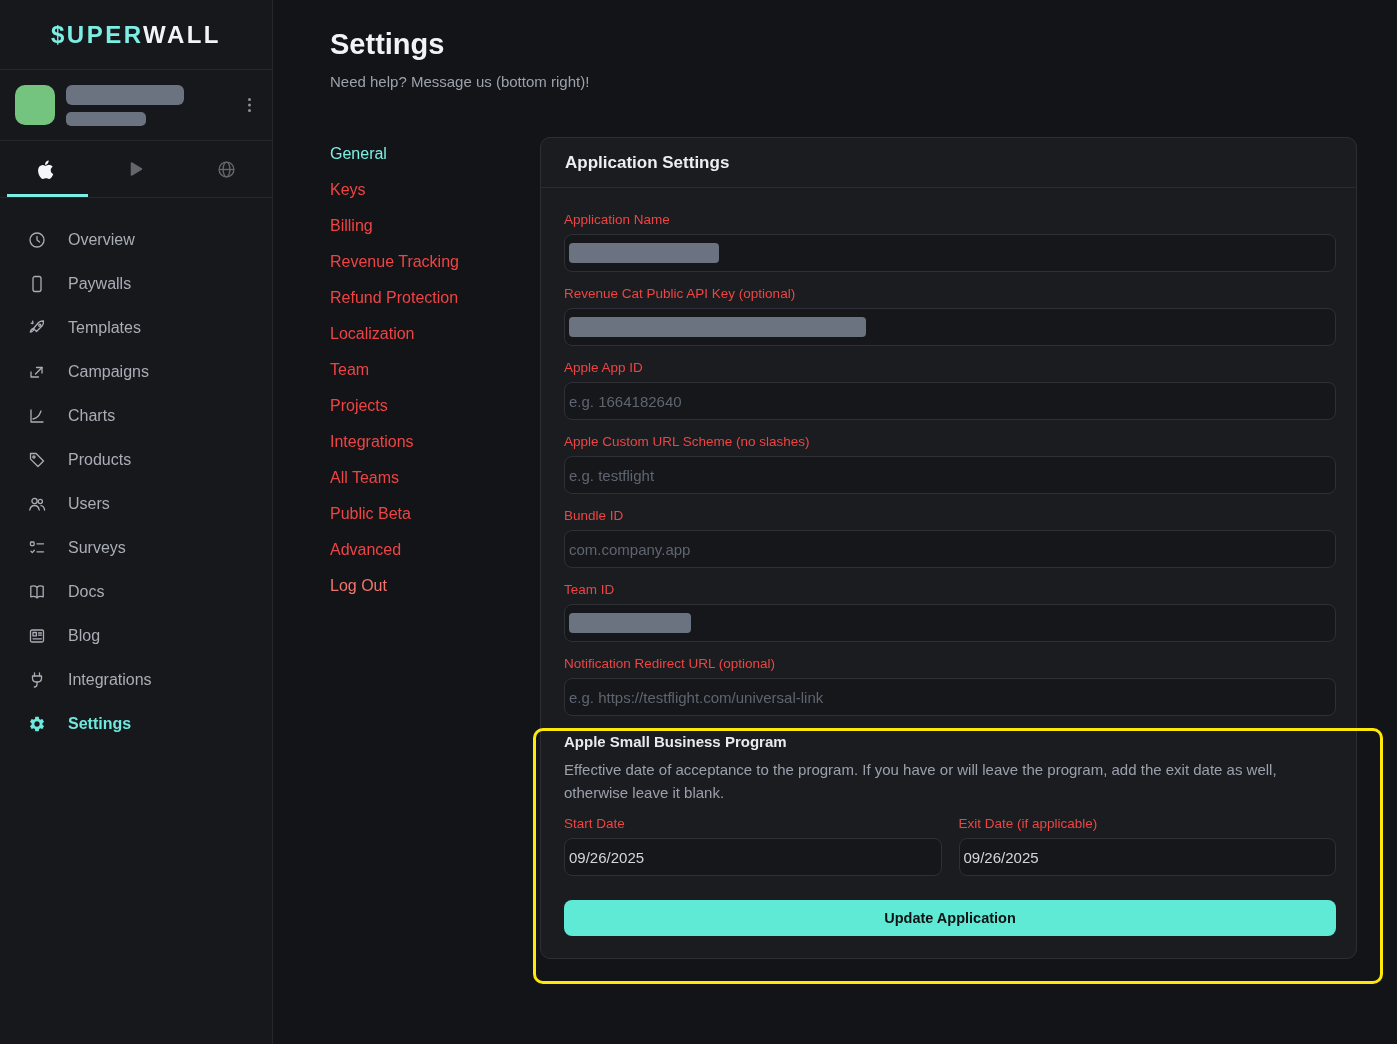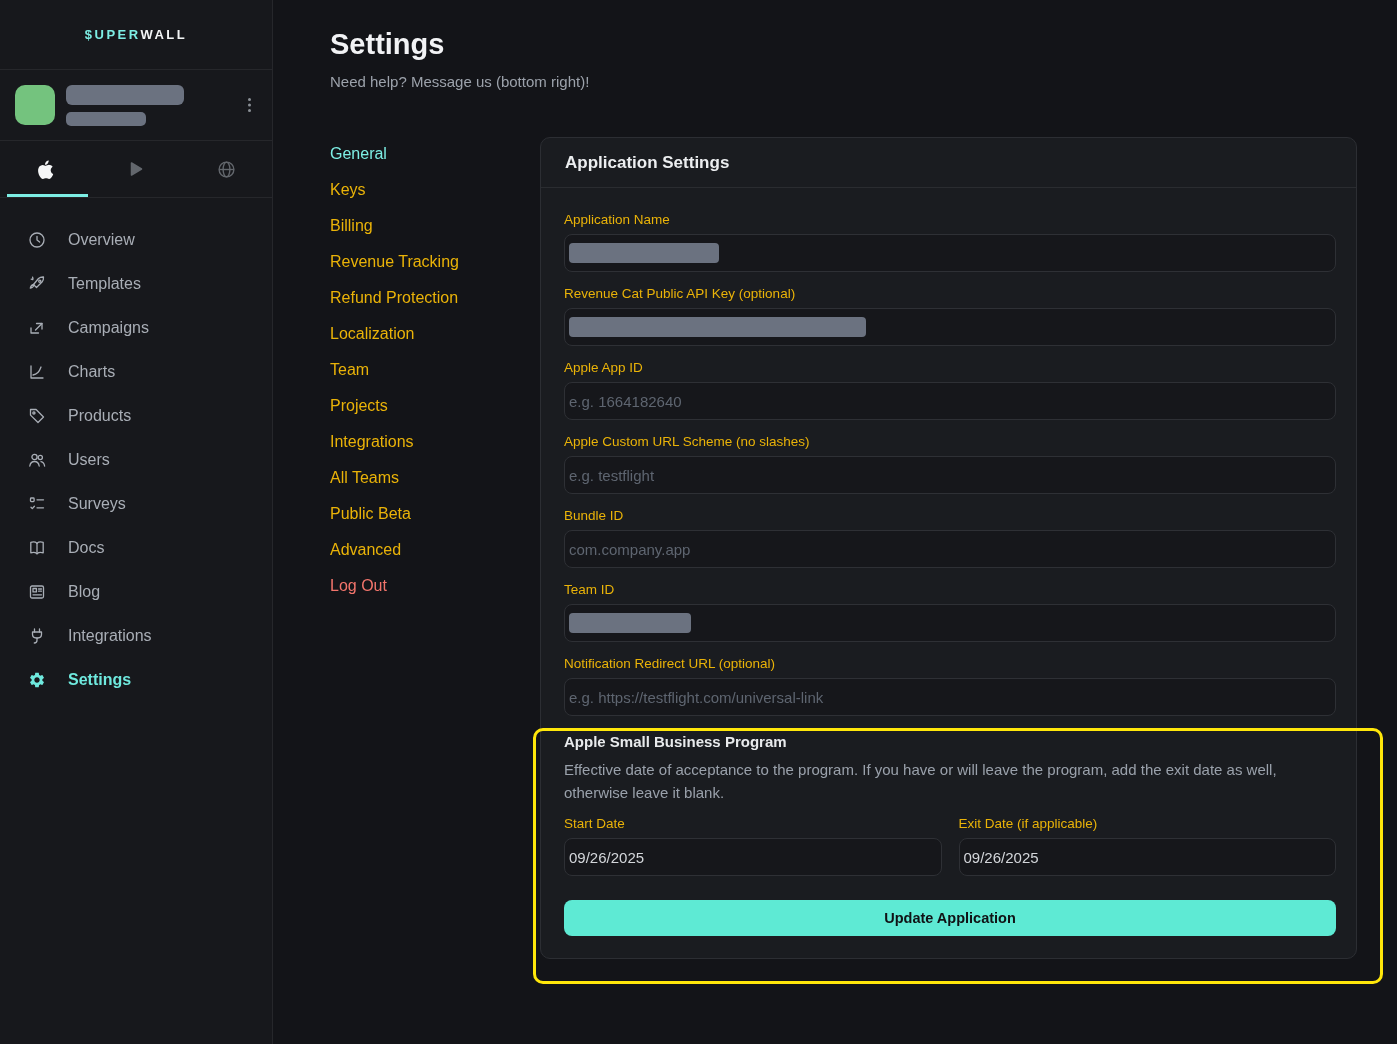--- a/index.html
+++ b/index.html
@@ -2,21 +2,21 @@
 <html><head>
 <meta charset="utf-8">
 <style>
   * { margin:0; padding:0; box-sizing:border-box; }
   body { background:#0d0e10; font-family:"Liberation Sans", sans-serif; }
   .app { position:relative; width:1397px; height:1044px; background:#131418; display:flex; overflow:hidden; }
 
   
   .sidebar { width:273px; min-width:273px; background:#17181c; border-right:1px solid #26272b; display:flex; flex-direction:column; }
   .logo-bar { height:70px; border-bottom:1px solid #26272b; display:flex; align-items:center; justify-content:center; }
-  .logo { font-size:13px; font-weight:bold; letter-spacing:2.5px; color:#f2f4f5; }
+  .logo { font-size:24px; font-weight:bold; letter-spacing:2.5px; color:#f2f4f5; }
   .logo .accent { color:#7deee4; }
   .user-row { height:71px; border-bottom:1px solid #26272b; display:flex; align-items:center; padding:0 14px 0 15px; gap:11px; }
   .avatar { width:40px; height:40px; border-radius:10px; background:#74c37e; flex-shrink:0; }
   .user-lines { flex:1; display:flex; flex-direction:column; gap:7px; }
   .uline1 { width:118px; height:20px; border-radius:6px; background:#6b7280; }
   .uline2 { width:80px; height:14px; border-radius:5px; background:#6b7280; }
   .kebab { padding:4px 6px; cursor:pointer; display:flex; }
   .tab-bar { height:57px; border-bottom:1px solid #26272b; display:flex; }
   .tab { flex:1; display:flex; align-items:center; justify-content:center; position:relative; cursor:pointer; }
   .tab.active::after { content:""; position:absolute; left:7px; right:3px; bottom:0; height:3px; background:#7deee4; }
@@ -24,30 +24,30 @@
   .nav-item { height:44px; display:flex; align-items:center; gap:22px; padding-left:28px; color:#a9aeb6; font-size:16px; cursor:pointer; }
   .nav-item svg { width:18px; height:18px; flex-shrink:0; }
   .nav-item.active { color:#6fe9de; font-weight:bold; }
 
   
   .main { flex:1; position:relative; background:#131418; }
   .page-title { position:absolute; left:57px; top:28px; font-size:29px; font-weight:bold; color:#f2f3f5; }
   .page-sub { position:absolute; left:57px; top:73px; font-size:15px; color:#9ca2ab; }
 
   .settings-nav { position:absolute; left:57px; top:136px; list-style:none; }
-  .settings-nav li { height:36px; line-height:36px; font-size:16px; color:#eab308; cursor:pointer; }
+  .settings-nav li { height:36px; line-height:36px; font-size:16px; color:#ef4444; cursor:pointer; }
   .settings-nav li.active { color:#7deee4; }
   .settings-nav li.logout { color:#f3756c; }
 
   
   .card { position:absolute; left:267px; top:137px; width:817px; background:#1a1c20; border:1px solid #2c2e33; border-radius:10px; }
   .card-header { height:50px; display:flex; align-items:center; padding:0 24px; border-bottom:1px solid #2a2c30; font-size:17px; font-weight:bold; color:#eceef0; }
   .card-body { padding:24px 20px 22px 23px; }
   .fgroup { margin-bottom:14px; }
-  .flabel { font-size:13.5px; color:#eab308; margin-bottom:6px; line-height:16px; }
+  .flabel { font-size:13.5px; color:#ef4444; margin-bottom:6px; line-height:16px; }
   .finput { width:100%; height:38px; background:#16171b; border:1px solid #2e3035; border-radius:8px; display:flex; align-items:center; padding:0 4px; color:#d3d6da; font-size:15px; font-family:"Liberation Sans", sans-serif; outline:none; }
   input.finput::placeholder { color:#5e6570; opacity:1; }
   .redact { height:20px; border-radius:4px; background:#6b7280; display:inline-block; }
   .w-app { width:150px; } .w-key { width:297px; } .w-team { width:122px; }
 
   
   .sb { margin-top:17px; }
   .sb-title { font-size:15px; font-weight:bold; color:#e8eaec; margin-bottom:7px; line-height:18px; }
   .sb-desc { font-size:15px; color:#9aa1ab; line-height:23px; max-width:782px; margin-bottom:12px; }
   .sb-row { display:flex; gap:17px; margin-bottom:24px; }
@@ -107,20 +107,26 @@
       </div>
     </div>
 
     <div class="side-nav">
       <div class="nav-item">
         <svg class="icon-stroke" viewBox="0 0 18 18">
             <circle cx="9" cy="9" r="7"></circle>
             <path d="M9 5.5V9l2.6 2"></path>
           </svg>
         <span>Overview</span>
+      </div>
+      <div class="nav-item">
+        <svg class="icon-stroke" viewBox="0 0 18 18">
+            <rect x="5" y="1.5" width="8" height="15" rx="2"></rect>
+          </svg>
+        <span>Paywalls</span>
       </div>
       <div class="nav-item">
         <svg class="icon-stroke" viewBox="0 0 18 18">
             <path d="M10.5 3.5c2-1.7 5-1.5 5-1.5s.2 3-1.5 5L8.5 12.5 5.5 9.5z"></path>
             <circle cx="11.8" cy="6.2" r="1.1"></circle>
             <path d="M5.5 9.5c-1.6.3-2.7 1.6-3.2 3.7 2.1-.5 3.4-1.6 3.7-3.2"></path>
             <path d="M3.2 4.2l1.6.4M4.6 2.2l.4 1.6"></path>
           </svg>
         <span>Templates</span>
       </div>

